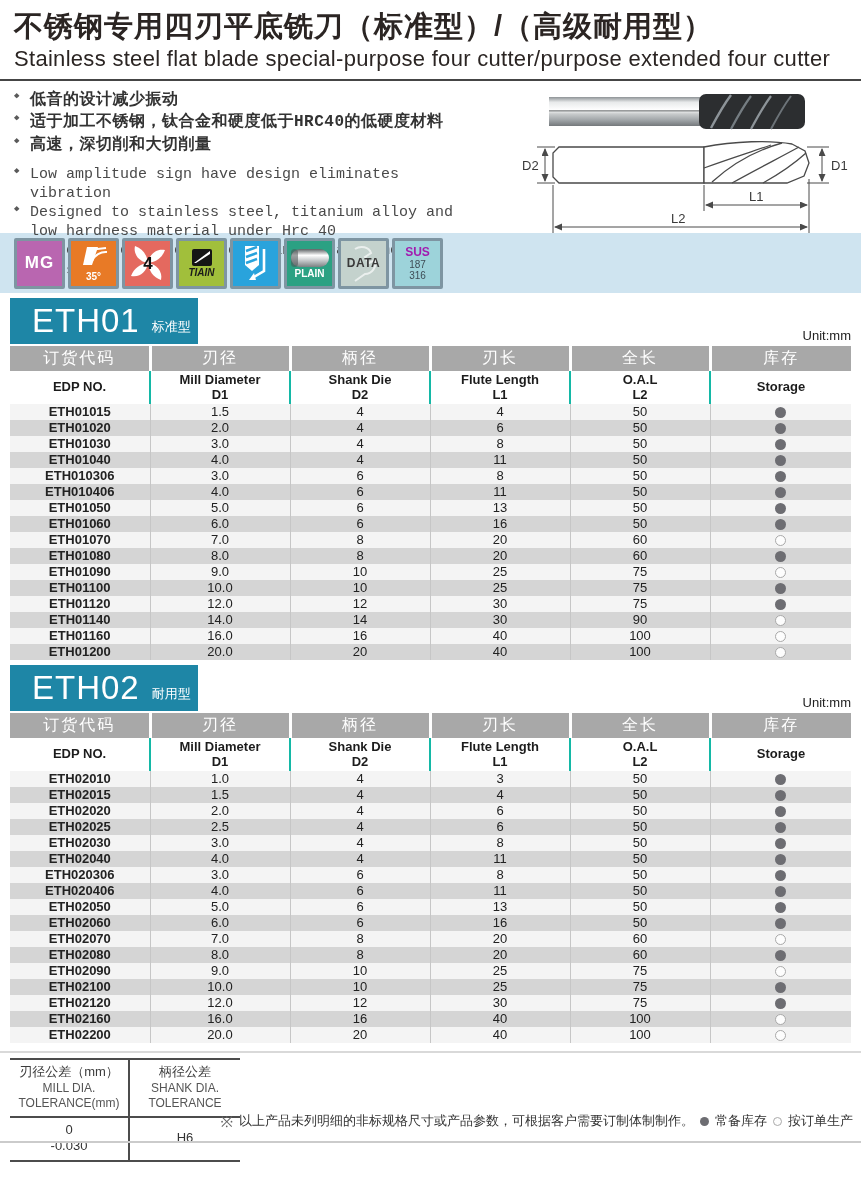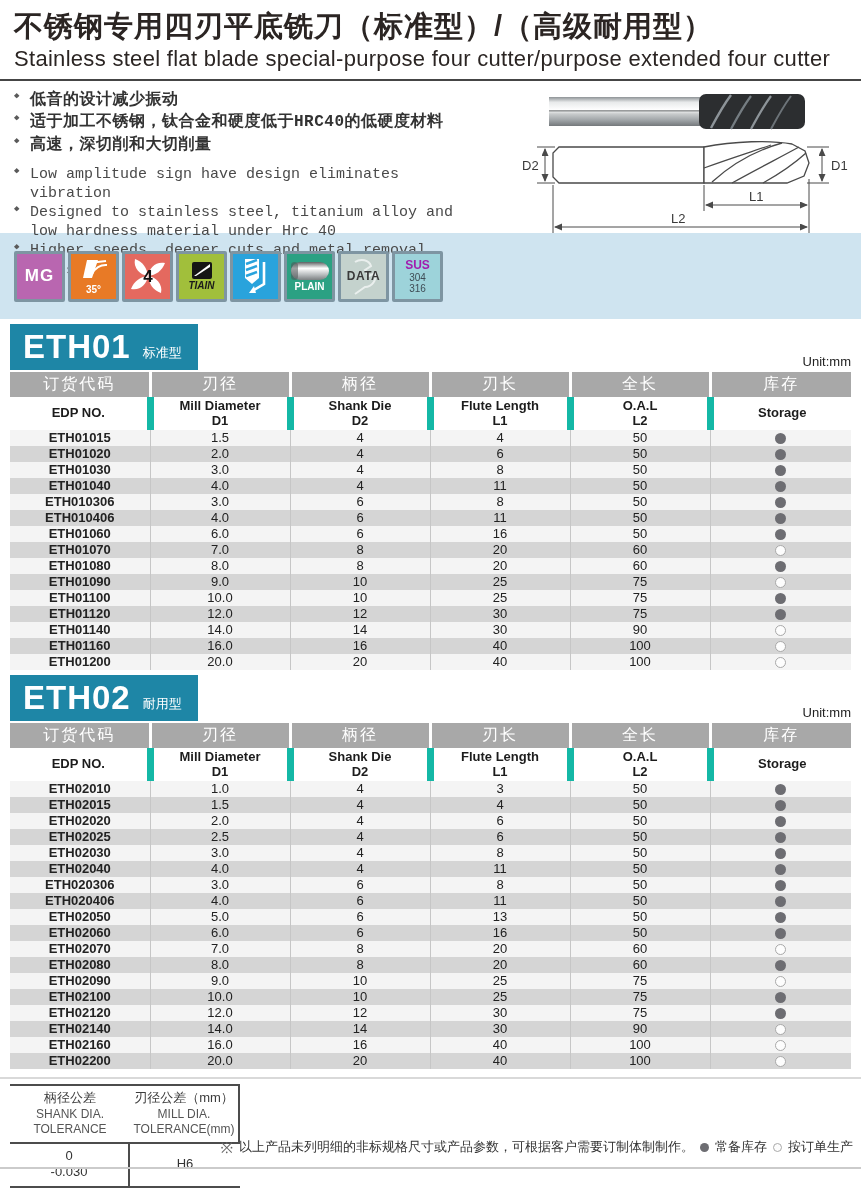--- a/index.html
+++ b/index.html
@@ -17,21 +17,21 @@
   .features { width:490px; }
   .feat-list { list-style:none; }
   .feat-list li { position:relative; padding-left:16px;font-family:Liberation Mono, monospace; }
   .feat-list li::before { content:"◆"; position:absolute; left:0; top:1px; font-size:9px; color:#5a5a5a; }
   .feat-zh li { font-size:16px; font-weight:600; color:#333; line-height:1.38; letter-spacing:0.5px; }
   .feat-en { margin-top:9px; }
   .feat-en li { font-size:15px; color:#4a4a4a; line-height:1.28; max-width:455px; }
   .diagram-wrap { flex:1; display:flex; justify-content:flex-end; padding-right:6px; }
 
   
-  .band { height:86px; background:#cfe4f0; margin-top:10px; display:flex; align-items:center; padding-left:14px; gap:3px; }
+  .band { height:60px; background:#cfe4f0; margin-top:10px; display:flex; align-items:center; padding-left:14px; gap:3px; }
   .badge { width:51px; height:51px; border:3px solid #7e95a2; border-radius:2px; display:flex; flex-direction:column; align-items:center; justify-content:center; position:relative; overflow:hidden; }
   .b-mg   { background:#b966b0; }
   .b-35   { background:#e87a26; }
   .b-4    { background:#e4695f; }
   .b-ti   { background:#a1bf3b; }
   .b-em   { background:#29a3dc; }
   .b-pl   { background:#2ba183; }
   .b-da   { background:#c4d2cd;text-align:center; }
   .b-sus  { background:#9dd3da; }
   .badge .big { color:#fff; font-weight:bold; font-size:17px; letter-spacing:1px; }
@@ -39,29 +39,29 @@
   .b-ti .cap { color:#1a1a1a; font-size:10px;font-style:italic; }
   .b-da .datatxt { position:relative; color:#3a3a3a; font-weight:bold; font-size:12px; letter-spacing:0.5px; }
   .b-sus .s1 { font-size:12px; font-weight:bold; color:#a21caf; line-height:1.1; }
   .b-sus .s2 { font-size:10px; color:#3e4c55; line-height:1.1; }
   .wrenchbg { position:absolute; left:0; top:0; }
 
   
   .sec { margin-top:5px; }
   .sec-head { display:flex; align-items:flex-end; justify-content:space-between; padding:0 10px; }
   .sec-box { width:188px; height:46px; background:#1e86a6; color:#fff; display:flex; align-items:center; }
-  .sec-id { font-size:33px; font-weight:bold; letter-spacing:1px; padding-left:13px; }
+  .sec-id { font-size:33px; font-weight:normal; letter-spacing:1px; padding-left:22px; }
   .sec-type { font-size:13px; margin-left:12px; margin-top:12px; }
   .unit { font-size:13px; color:#222; padding-bottom:1px; }
 
   table.spec { width:841px; margin:2px auto 0 auto; border-collapse:collapse; table-layout:fixed; }
   .spec col { width:140px; } .spec col:last-child { width:141px; }
   .spec th.zh { background:#a8a8a8; color:#fff; font-weight:normal; font-size:16px; height:25px; border-right:3px solid #fff; letter-spacing:2px; }
   .spec th.zh:last-child { border-right:none;margin-left:36px; }
-  .spec th.en { background:#fff; color:#1c1c1c; font-size:13px; font-weight:bold; height:33px; border-right:7px solid #14b8a6; vertical-align:middle; }
+  .spec th.en { background:#fff; color:#1c1c1c; font-size:13px; font-weight:bold; height:33px; border-right:2px solid #14b8a6; vertical-align:middle; }
   .spec th.en:last-child { border-right:none; }
   .spec th.en span { display:block; line-height:1.15; }
   .spec td { text-align:center; font-size:13px; height:16px; line-height:16px; color:#222; border-right:1px solid #c6c6c6; padding:0; }
   .spec td:last-child { border-right:none; }
   .spec tbody tr:nth-child(odd) td { background:#f4f4f4; }
   .spec tbody tr:nth-child(even) td { background:#d5d5d5; }
   .spec td.code { font-weight:bold; }
   .dot { display:inline-block; width:11px; height:11px; border-radius:50%; vertical-align:middle; }
   .dot.filled { background:#6d6d72; }
   .dot.open { background:#fdfdfd; border:1px solid #a9a9a9; }
@@ -217,21 +217,21 @@
       <span class="cap">PLAIN</span>
     </div>
     <div class="badge b-da">
       <svg class="wrenchbg" width="45" height="45" viewBox="0 0 45 45">
         <path d="M14,8 C20,4 28,6 30,12 L24,16 L28,22 L34,19 C36,26 31,33 24,33 L14,40" stroke="#ffffff" stroke-width="2" fill="none" opacity="0.65"></path>
       </svg>
       <span class="datatxt">DATA</span>
     </div>
     <div class="badge b-sus">
       <span class="s1">SUS</span>
-      <span class="s2">304</span>
+      <span class="s2">187</span>
       <span class="s2">316</span>
     </div>
   </div>
 
   <div class="sec">
     <div class="sec-head">
       <div class="sec-box">
         <span class="sec-id">ETH01</span>
         <span class="sec-type">标准型</span>
       </div>
@@ -325,20 +325,28 @@
           </tr>
           <tr>
             <td class="code">ETH010406</td>
             <td>4.0</td>
             <td>6</td>
             <td>11</td>
             <td>50</td>
             <td><span class="dot filled"></span></td>
           </tr>
           <tr>
+            <td class="code">ETH01050</td>
+            <td>5.0</td>
+            <td>6</td>
+            <td>13</td>
+            <td>50</td>
+            <td><span class="dot filled"></span></td>
+          </tr>
+          <tr>
             <td class="code">ETH01060</td>
             <td>6.0</td>
             <td>6</td>
             <td>16</td>
             <td>50</td>
             <td><span class="dot filled"></span></td>
           </tr>
           <tr>
             <td class="code">ETH01070</td>
             <td>7.0</td>
@@ -575,28 +583,20 @@
           </tr>
           <tr>
             <td class="code">ETH02120</td>
             <td>12.0</td>
             <td>12</td>
             <td>30</td>
             <td>75</td>
             <td><span class="dot filled"></span></td>
           </tr>
           <tr>
-            <td class="code">ETH02140</td>
-            <td>14.0</td>
-            <td>14</td>
-            <td>30</td>
-            <td>90</td>
-            <td><span class="dot open"></span></td>
-          </tr>
-          <tr>
             <td class="code">ETH02160</td>
             <td>16.0</td>
             <td>16</td>
             <td>40</td>
             <td>100</td>
             <td><span class="dot open"></span></td>
           </tr>
           <tr>
             <td class="code">ETH02200</td>
             <td>20.0</td>
@@ -604,29 +604,29 @@
             <td>40</td>
             <td>100</td>
             <td><span class="dot open"></span></td>
           </tr>
         </tbody>
     </table>
   </div>
 
   <div class="footer">
     <div class="tol">
+      <div class="tol-cell tol-head tol-left">
+        <div class="l1">刃径公差（mm）</div>
+        <div class="l2">MILL DIA.</div>
+        <div class="l2">TOLERANCE(mm)</div>
+      </div>
       <div class="tol-cell tol-head">
         <div class="l1">柄径公差</div>
         <div class="l2">SHANK DIA.</div>
         <div class="l2">TOLERANCE</div>
-      </div>
-      <div class="tol-cell tol-head tol-left">
-        <div class="l1">刃径公差（mm）</div>
-        <div class="l2">MILL DIA.</div>
-        <div class="l2">TOLERANCE(mm)</div>
       </div>
       <div class="tol-cell tol-left tol-val">
         <div class="val">0</div>
         <div class="val">-0.030</div>
       </div>
       <div class="tol-cell tol-val">
         <div class="val">H6</div>
       </div>
     </div>
     <div class="note">

